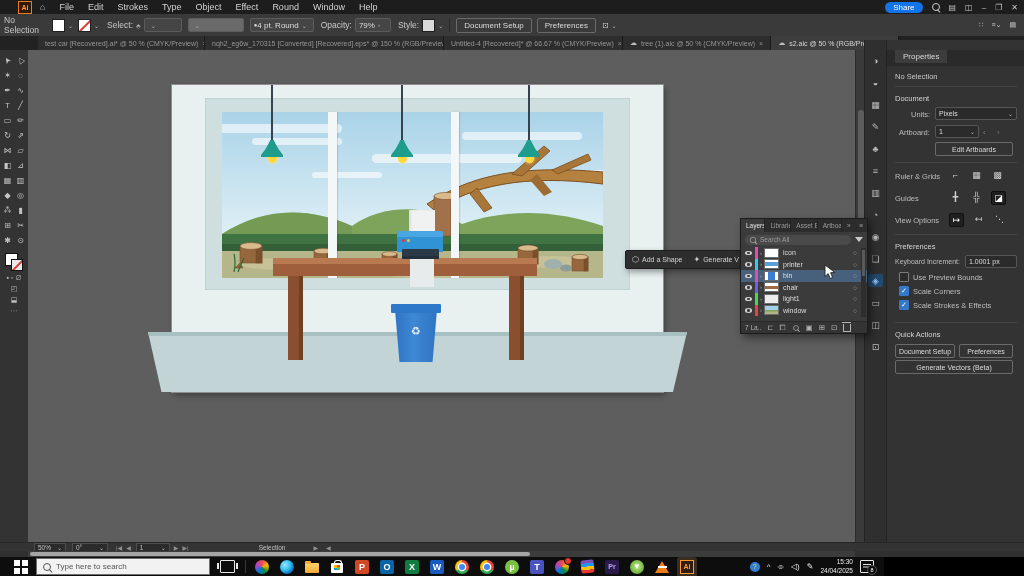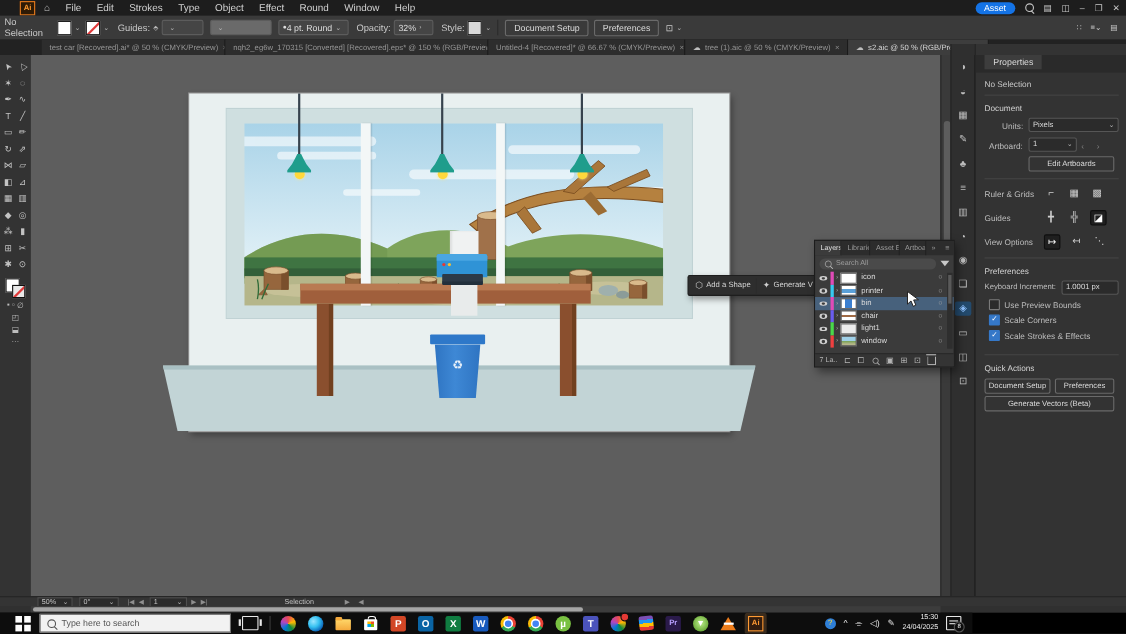--- a/index.html
+++ b/index.html
@@ -193,54 +193,54 @@
     <span class="menu">File</span>
     <span class="menu">Edit</span>
     <span class="menu">Strokes</span>
     <span class="menu">Type</span>
     <span class="menu">Object</span>
     <span class="menu">Effect</span>
     <span class="menu">Round</span>
     <span class="menu">Window</span>
     <span class="menu">Help</span>
     <div id="tb-right">
-      <span id="share">Asset</span>
+      <span id="share">Share</span>
       <span class="mag"></span>
       <span class="wicon">▤</span>
       <span class="wicon">◫</span>
       <span class="wicon">–</span>
       <span class="wicon">❐</span>
       <span class="wicon">✕</span>
     </div>
   </div>
 
   <div class="abs" id="controlbar">
     <span style="margin-left:4px;width:48px;">No Selection</span>
     <span class="swatch"></span>
       <span class="caret">⌄</span>
     <span class="swatch none-slash" style="margin-left:5px;"></span>
       <span class="caret">⌄</span>
-    <span style="margin-left:8px;">Guides:</span>
+    <span style="margin-left:8px;">Select:</span>
     <span class="caret">⬘</span>
     <span class="cfield" style="width:30px;margin-left:3px;">
         <span></span>
         <span class="caret">⌄</span>
       </span>
     <span class="cfield" style="width:48px;margin-left:6px;background:#6a6a6a;">
         <span></span>
         <span class="caret">⌄</span>
       </span>
     <span class="cfield" style="width:56px;margin-left:6px;">
       <span style="font-size:6px;">●</span>
         <span>4 pt. Round</span>
         <span class="caret">⌄</span>
     </span>
     <span style="margin-left:7px;">Opacity:</span>
     <span class="cfield" style="width:28px;margin-left:3px;">
-        <span>32%</span>
+        <span>79%</span>
         <span class="caret">›</span>
       </span>
     <span style="margin-left:7px;">Style:</span>
     <span class="swatch" style="margin-left:3px;background:#d9d9d9;"></span>
       <span class="caret">⌄</span>
     <span class="sep-v"></span>
     <span class="cbtn">Document Setup</span>
     <span class="cbtn" style="margin-left:5px;">Preferences</span>
     <span style="margin-left:6px;font-size:8px;">⊡</span>
       <span class="caret">⌄</span>

